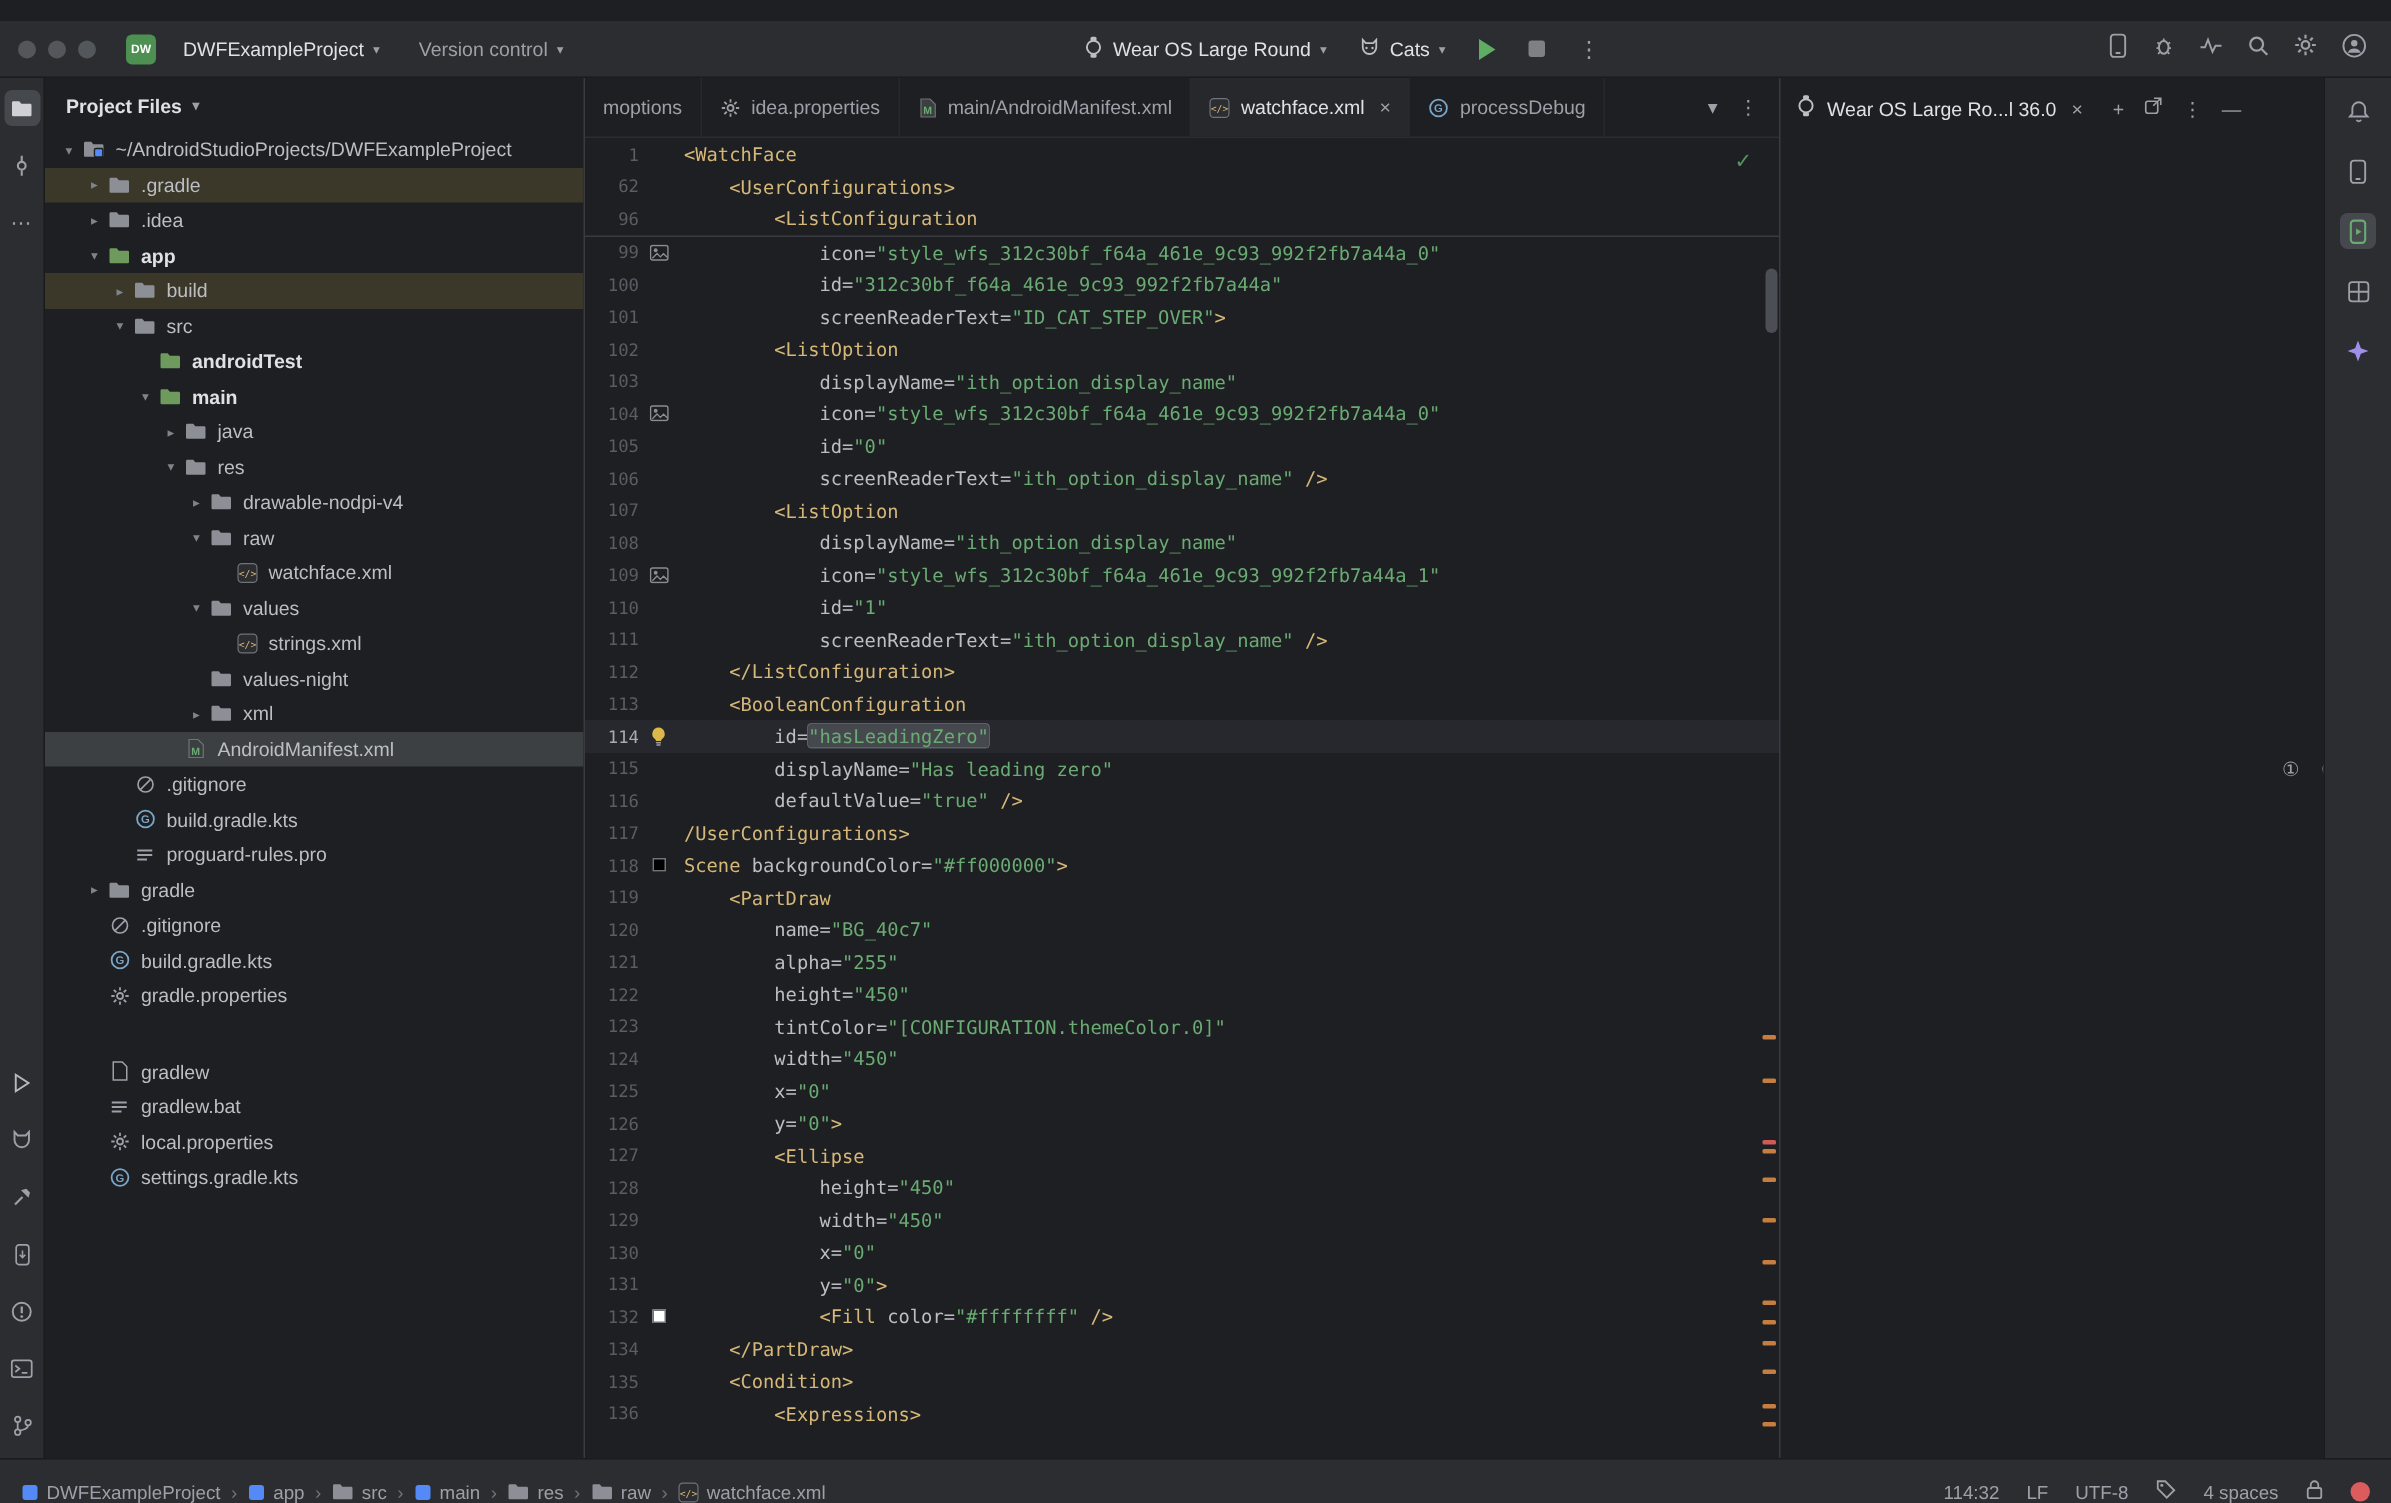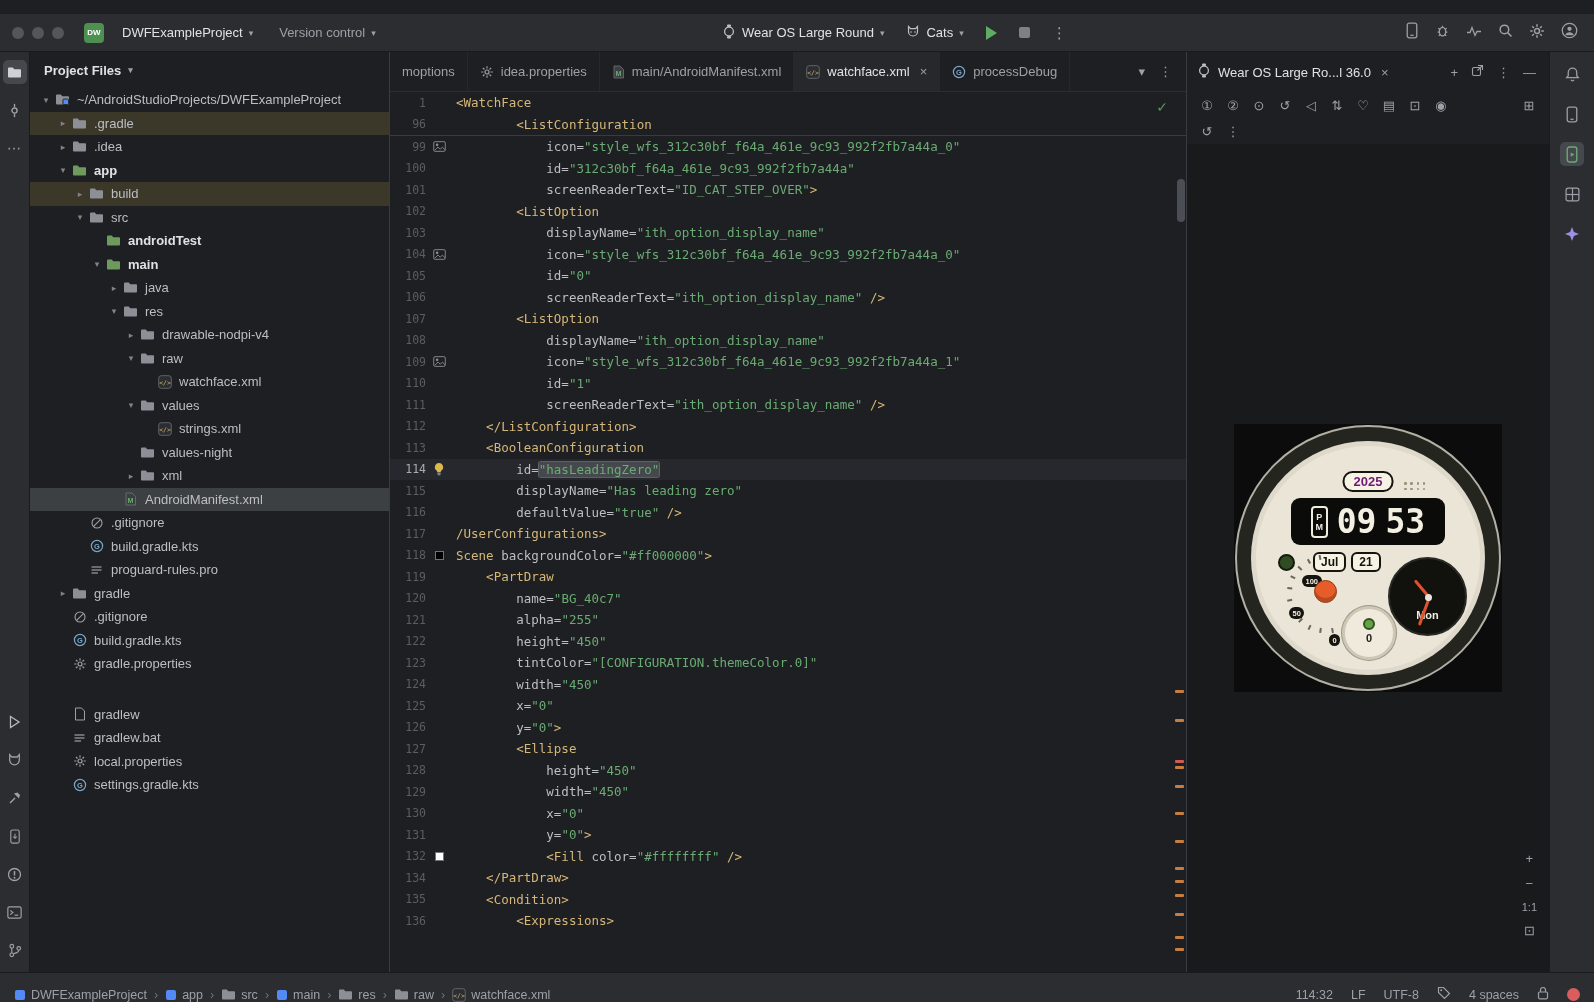--- a/index.html
+++ b/index.html
@@ -58,21 +58,21 @@
   .tk-a { color:#bcbec4; }
   .tk-v { color:#6aab73; }
   .tk-p { color:#bcbec4; }
   .tk-h { color:#6aab73; background:#45494e; box-shadow:0 0 0 1px #5c6166; border-radius:2px; }
   .sw { width:9px; height:9px; border:1px solid #6f737a; display:inline-block; }
   .mark { position:absolute; right:2px; width:9px; height:3px; border-radius:1px; }
   #scroll-thumb { position:absolute; right:1px; top:87px; width:8px; height:43px; border-radius:4px; background:#4b4f55; }
   #insp { position:absolute; top:7px; right:18px; color:#57965c; font-size:14px; font-family:"Liberation Sans",sans-serif; }
 
   
-  #device-panel { width:363px; background:#1e1f22; border-left:1px solid #393b40; display:flex; flex-direction:column; }
+  #device-panel { width:363px; background:#1e1f22; border-left:1px solid #393b40; display:flex; flex-direction:row; }
   .dp-header { height:40px; display:flex; align-items:center; gap:7px; padding:0 10px; font-size:13px; color:#dfe1e5; }
   .dp-title { max-width:170px; overflow:hidden; text-overflow:ellipsis; white-space:nowrap; }
   .dp-hbtn { color:#9da0a8; font-size:13px; padding:0 3px; }
   .dp-toolbar { display:flex; align-items:center; gap:2px; padding:1px 8px; }
   .dp-tool { width:24px; height:24px; display:flex; align-items:center; justify-content:center; color:#9da0a8; font-size:13px; }
   #dp-screen { flex:1; background:#191a1c; position:relative; display:flex; align-items:center; justify-content:center; }
   #dp-square { width:268px; height:268px; background:#0c0c0d; position:relative; }
 
   .bezel { position:absolute; left:1px; top:1px; width:266px; height:266px; border-radius:50%; background:#25251f; border:2px solid #b2afa4; }
   .face { position:absolute; left:17px; top:17px; width:234px; height:234px; border-radius:50%; background:#eae5d6; box-shadow:inset 0 0 0 5px rgba(0,0,0,.05); }
@@ -587,20 +587,21 @@
           <span>processDebug</span>
         </div>
         <div id="tab-end">
           <span>▾</span>
           <span>⋮</span>
         </div>
       </div>
     <div id="editor">
       <div id="sticky">
           <div class="cline"><span class="num">1</span><span class="gut"></span><span class="code"><span class="tk-p"></span><span class="tk-t">&lt;WatchFace</span></span></div>
+          <div class="cline"><span class="num">62</span><span class="gut"></span><span class="code"><span class="tk-p">    </span><span class="tk-t">&lt;UserConfigurations&gt;</span></span></div>
           <div class="cline"><span class="num">96</span><span class="gut"></span><span class="code"><span class="tk-p">        </span><span class="tk-t">&lt;ListConfiguration</span></span></div>
         </div>
       <div id="code">
           <div class="cline"><span class="num">99</span><span class="gut"><svg width="13" height="11" viewBox="0 0 14 12">
                 <rect x="0.7" y="0.7" width="12.6" height="10.6" rx="1.5" fill="none" stroke="#8a8d94"></rect>
                 <circle cx="4.4" cy="4.2" r="1.4" fill="#8a8d94"></circle>
                 <path d="M2 10l3.4-3.4 2.4 2.4 2.3-2.3L13 9.5" stroke="#8a8d94" fill="none"></path>
               </svg></span><span class="code"><span class="tk-p">            </span><span class="tk-a">icon=</span><span class="tk-v">"style_wfs_312c30bf_f64a_461e_9c93_992f2fb7a44a_0"</span></span></div>
           <div class="cline"><span class="num">100</span><span class="gut"></span><span class="code"><span class="tk-p">            </span><span class="tk-a">id=</span><span class="tk-v">"312c30bf_f64a_461e_9c93_992f2fb7a44a"</span></span></div>
           <div class="cline"><span class="num">101</span><span class="gut"></span><span class="code"><span class="tk-p">            </span><span class="tk-a">screenReaderText=</span><span class="tk-v">"ID_CAT_STEP_OVER"</span><span class="tk-t">&gt;</span></span></div>

